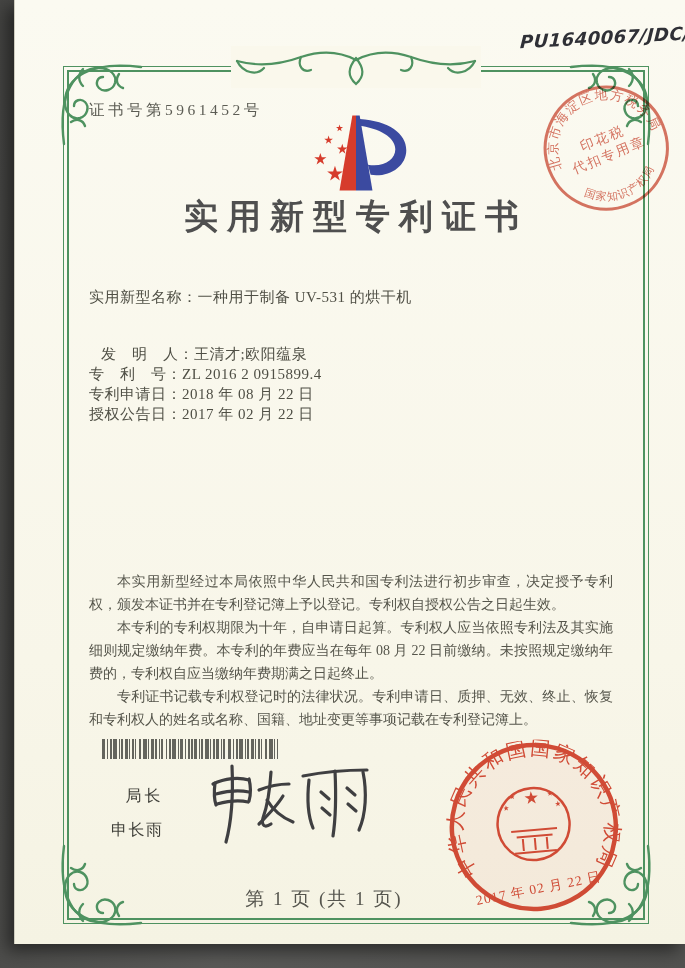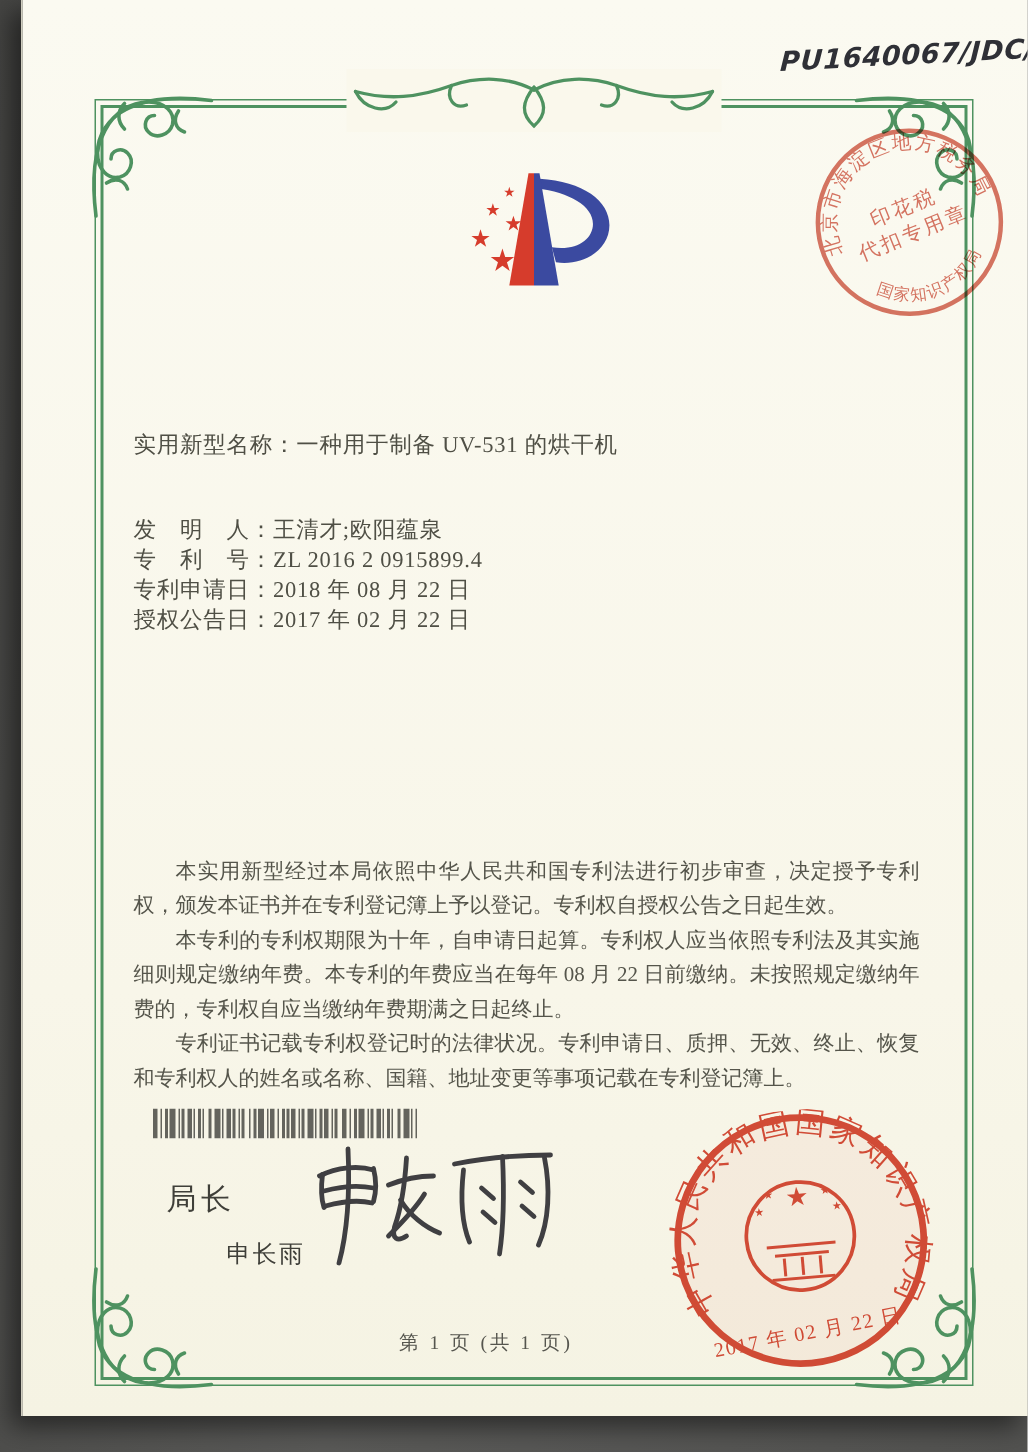--- a/index.html
+++ b/index.html
@@ -44,39 +44,39 @@
     font-size:15.5px;letter-spacing:3.5px;color:#5c5c54;
   }
   .logo{position:absolute;left:277px;top:108px;width:128px;height:88px;}
   .title{
     position:absolute;left:48px;top:194px;width:586px;text-align:center;
     font-size:34px;font-weight:bold;letter-spacing:9px;color:#4f4f4f;
   }
   .fields{position:absolute;left:74px;top:287px;width:526px;color:#4f4f45;}
   .field-row{font-size:15px;letter-spacing:.5px;line-height:20px;white-space:pre;}
   .field-row + .field-row{}
-  .field-row:nth-child(2){margin-top:37px;}
+  .field-row:nth-child(2){margin-top:37px;margin-left:12px;}
   .field-row:nth-child(6){margin-top:19px;}
   .legal{
     position:absolute;left:74px;top:570px;width:524px;
     font-size:14px;line-height:23px;color:#55554b;text-align:justify;
   }
   .legal p{margin:0;text-indent:2em;}
   .barcode{position:absolute;left:86px;top:739px;width:178px;height:20px;opacity:.82;}
   .director{position:absolute;left:96px;top:786px;color:#3f3f39;}
-  .director .role{font-size:20px;letter-spacing:3px;}
-  .director .name{font-size:16px;letter-spacing:1.5px;margin-top:13px;margin-left:40px;}
+  .director .role{font-size:16px;letter-spacing:3px;text-align:right;}
+  .director .name{font-size:16px;letter-spacing:1.5px;margin-top:13px;}
   .signature{position:absolute;left:180px;top:758px;width:195px;height:92px;}
   .seal{position:absolute;left:412px;top:740px;width:214px;height:178px;
         transform:rotate(-5deg);mix-blend-mode:multiply;opacity:.93;}
   .tax-stamp{position:absolute;left:516px;top:74px;width:152px;height:152px;
         transform:rotate(-22deg);mix-blend-mode:multiply;opacity:.8;}
   .footer{
     position:absolute;left:48px;top:886px;width:522px;text-align:center;
-    font-size:13px;letter-spacing:2px;color:#55554e;
+    font-size:19px;letter-spacing:2px;color:#55554e;
   }
   svg text{font-family:"Liberation Serif","DejaVu Serif",serif;}
 </style>
 </head>
 <body>
 
 <svg width="0" height="0" style="position:absolute">
   <defs>
     <path id="st" d="M0,-1L0.2245,-0.309L0.951,-0.309L0.3633,0.118L0.5878,0.809L0,0.382L-0.5878,0.809L-0.3633,0.118L-0.951,-0.309L-0.2245,-0.309Z"></path>
     <g id="flr" fill="none" stroke="#4e9260" stroke-width="2.4" stroke-linecap="round">
@@ -122,34 +122,36 @@
           <path d="M70,11 C66,20 72,27 80,24"></path>
           <path d="M180,11 C184,20 178,27 170,24"></path>
           <path d="M125,12 C117,22 116,30 125,38 C134,30 133,22 125,12"></path>
         </g>
       </svg>
     </div>
   </div>
 
   <div class="handwritten">PU1640067/JDC/HB</div>
 
+  <div class="certno">证书号第5961452号</div>
 
   <div class="logo">
     <svg viewBox="0 0 140 92" width="128" height="88">
       <path d="M74,10 C106,12 125,26 125,44 C125,62 106,74 86,71 L83,60 C101,63 113,54 113,43 C113,30 96,20 72,17 Z" fill="#3b4aa0"></path>
       <path d="M66,6 L70,6 L70,88 L52,88 Z" fill="#d63c2c"></path>
       <path d="M70,6 L74,6 L88,88 L70,88 Z" fill="#3b4aa0"></path>
       <use href="#st" transform="translate(52,20) scale(4)" fill="#d63c2c"></use>
       <use href="#st" transform="translate(40,33) scale(5)" fill="#d63c2c"></use>
       <use href="#st" transform="translate(55,43) scale(6)" fill="#d63c2c"></use>
       <use href="#st" transform="translate(31,54) scale(7)" fill="#d63c2c"></use>
       <use href="#st" transform="translate(47,70) scale(9)" fill="#d63c2c"></use>
     </svg>
   </div>
 
+  <div class="title">实用新型专利证书</div>
 
   <div class="fields">
     <div class="field-row"><span>实用新型名称：</span><span>一种用于制备 UV-531 的烘干机</span></div>
     <div class="field-row"><span>发　明　人：</span><span>王清才;欧阳蕴泉</span></div>
     <div class="field-row"><span>专　利　号：</span><span>ZL 2016 2 0915899.4</span></div>
     <div class="field-row"><span>专利申请日：</span><span>2018 年 08 月 22 日</span></div>
     <div class="field-row"><span>授权公告日：</span><span>2017 年 02 月 22 日</span></div>
   </div>
 
   <div class="legal">

